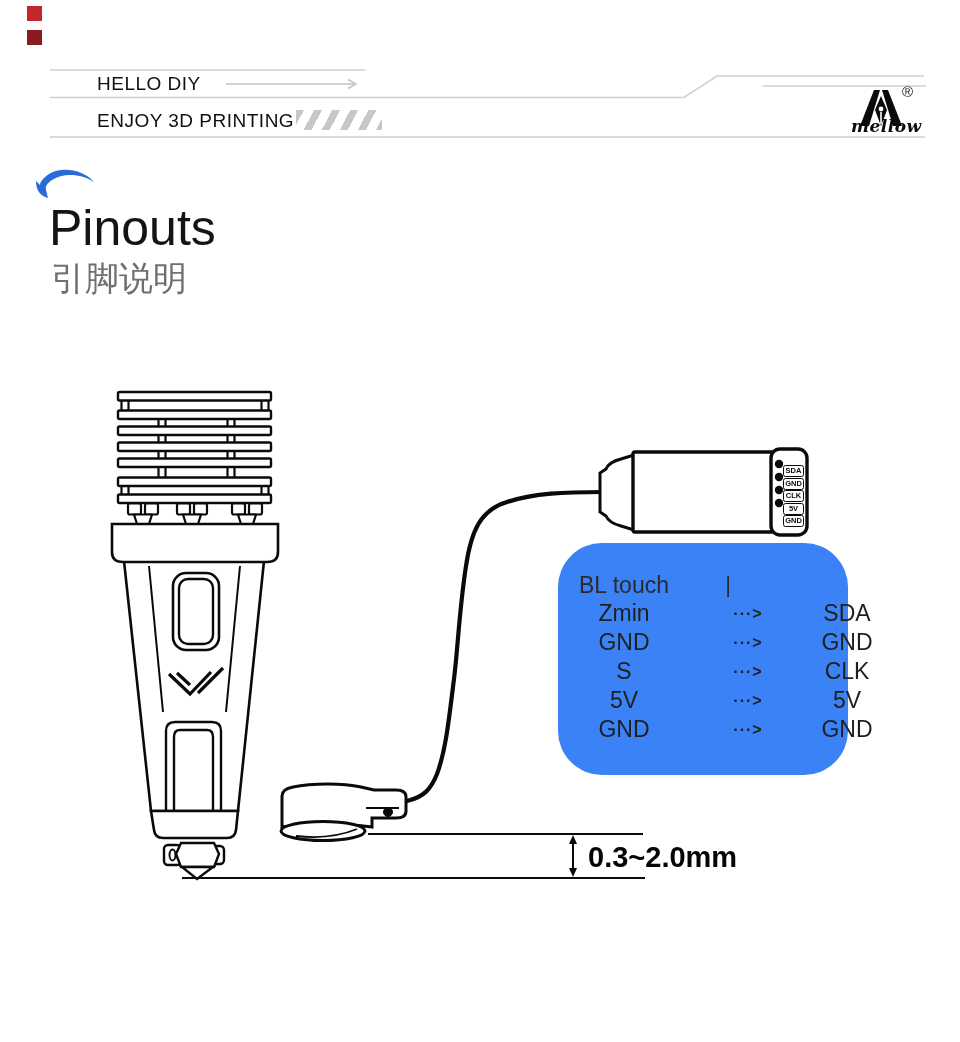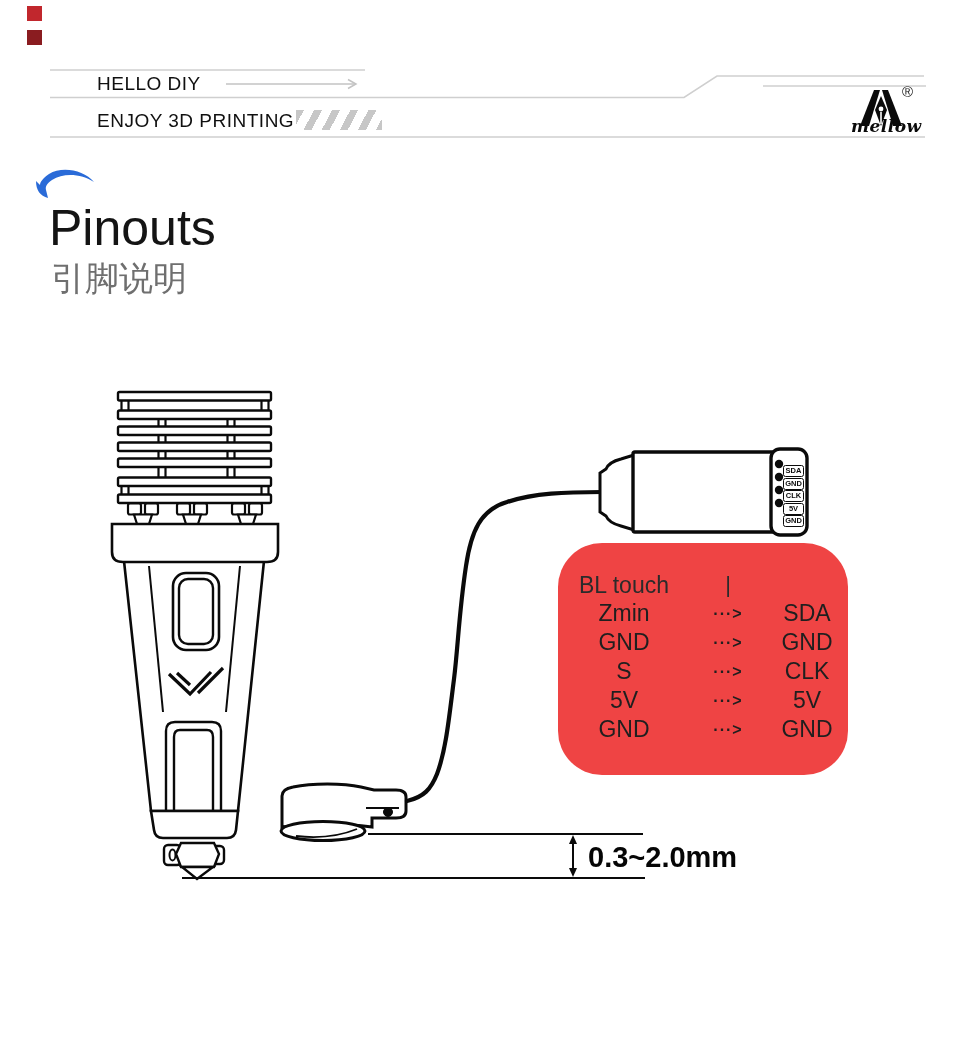--- a/index.html
+++ b/index.html
@@ -29,25 +29,25 @@
   .subheading{position:absolute;left:51px;top:256px;font-size:34px;color:#6f6f6f;}
 
   
   .pin-col{position:absolute;left:783px;top:465px;display:flex;flex-direction:column;gap:0.6px;}
   .pin-box{box-sizing:border-box;width:21px;height:12px;border:1.4px solid #0a0a0a;
            border-radius:2.5px;background:#fff;font-size:7.5px;font-weight:bold;
            line-height:9px;text-align:center;color:#0a0a0a;}
 
   
   .panel{position:absolute;left:558px;top:543px;width:290px;height:232px;
-         background:#ef4444;border-radius:44px;}
+         background:#3b82f6;border-radius:44px;}
   .pt-grid{display:grid;grid-template-columns:132px 76px 82px;align-items:center;
            text-align:center;}
   .pt-header{margin-top:28px;height:28px;font-size:23px;color:#2b2b2b;}
-  .pt-row{height:29px;font-size:23px;color:#1f1f1f;}
+  .pt-row{height:29px;font-size:23px;color:#1f1f1f;gap:20px;}
   .pt-row:first-of-type{margin-top:8px;}
   .pt-arrow{font-size:16px;font-weight:bold;letter-spacing:1px;color:#1f1f1f;}
   .pt-sep{font-size:22px;color:#2b2b2b;}
 
   
   .dim-label{position:absolute;left:588px;top:841px;font-size:29px;font-weight:bold;
              color:#050505;letter-spacing:0px;}
 </style>
 </head>
 <body>

